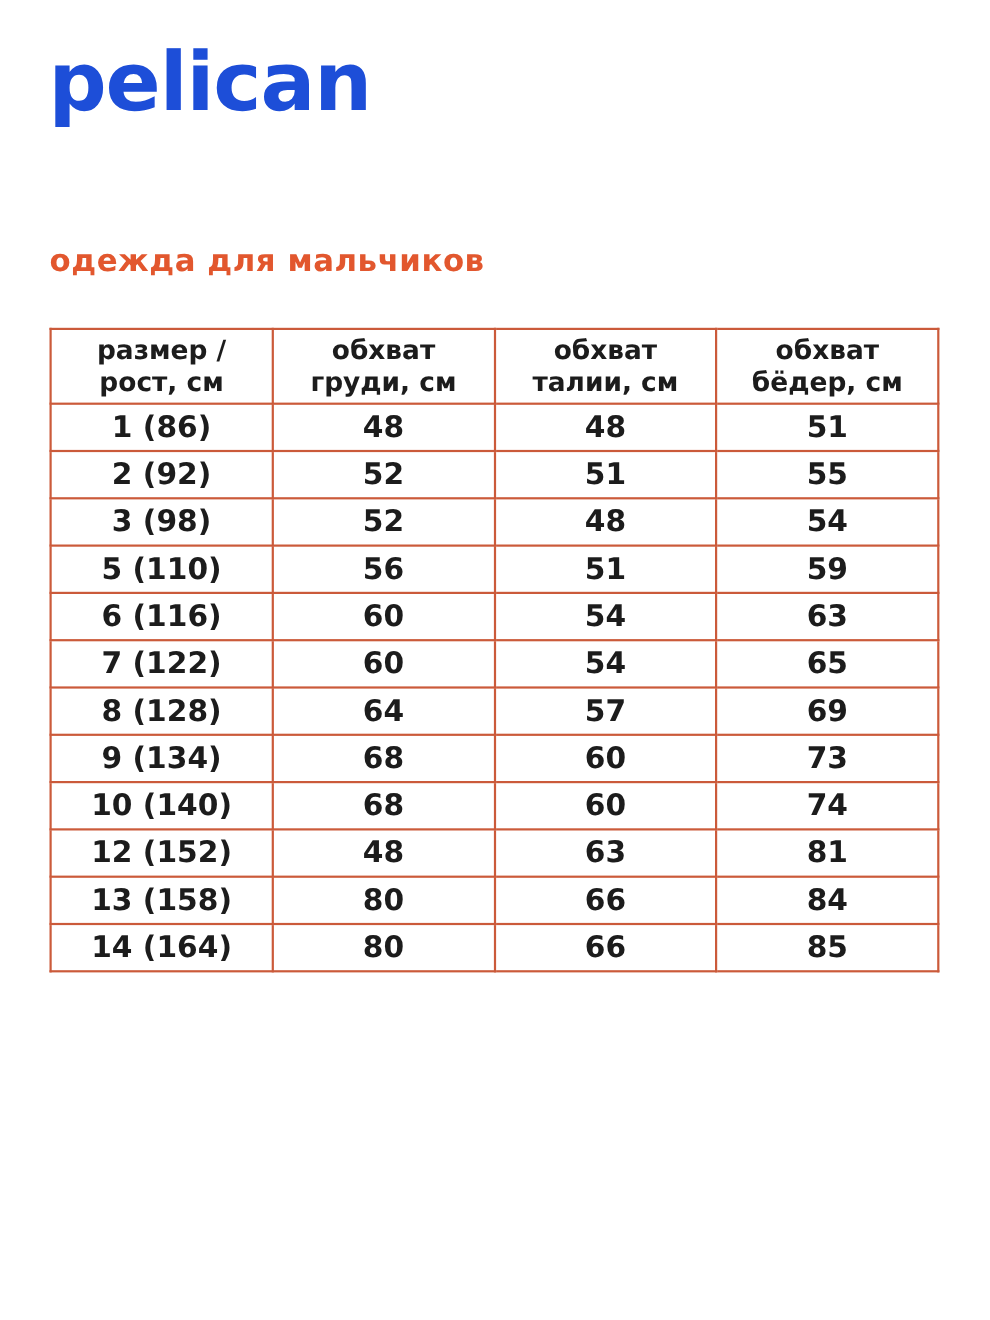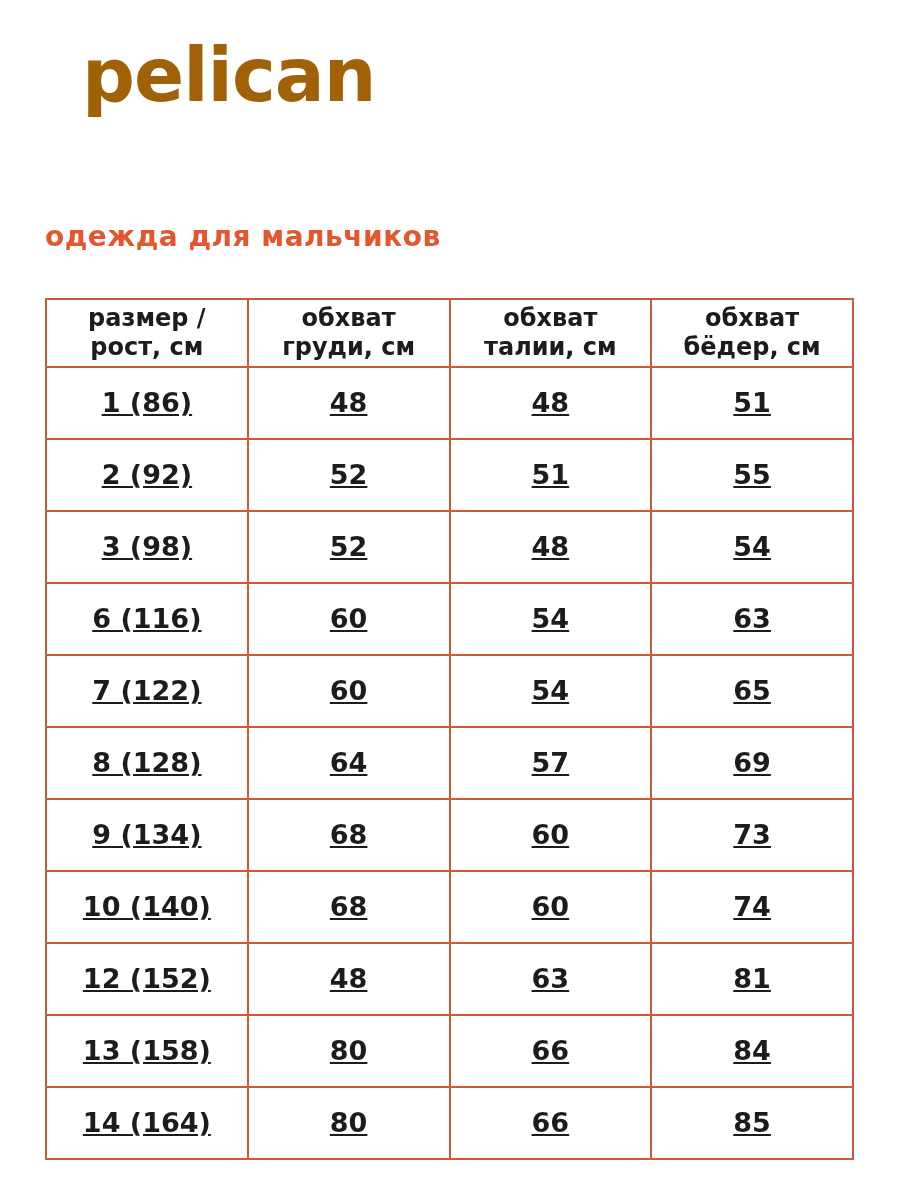--- a/index.html
+++ b/index.html
@@ -10,22 +10,21 @@
     position: relative;
     overflow: hidden;
   }
   .logo {
     position: absolute;
     left: 44px;
     top: 32px;
     font-size: 74px;
     font-weight: 800;
     letter-spacing: -1px;
-    color: #a16207;
-    margin-left: 38px;
+    color: #1d4ed8;
   }
   .section-title {
     position: absolute;
     left: 45px;
     top: 220px;
     font-size: 28px;
     font-weight: 800;
     letter-spacing: 0.5px;
     color: #E2572E;
   }
@@ -45,24 +44,23 @@
     background: #ffffff;
   }
   .size-table th {
     height: 65px;
     font-size: 24px;
     font-weight: 700;
     line-height: 1.2;
     padding: 4px 12px;
   }
   .size-table td {
-    height: 72px;
+    height: 43px;
     font-size: 27px;
     font-weight: 700;
-    text-decoration: underline;
   }
   .hdr-line { display: block; }
 </style>
 </head>
 <body>
 
 <div class="logo">pelican</div>
 
 <div class="section-title">одежда для мальчиков</div>
 
@@ -98,20 +96,26 @@
         <td>2 (92)</td>
         <td>52</td>
         <td>51</td>
         <td>55</td>
       </tr>
       <tr>
         <td>3 (98)</td>
         <td>52</td>
         <td>48</td>
         <td>54</td>
+      </tr>
+      <tr>
+        <td>5 (110)</td>
+        <td>56</td>
+        <td>51</td>
+        <td>59</td>
       </tr>
       <tr>
         <td>6 (116)</td>
         <td>60</td>
         <td>54</td>
         <td>63</td>
       </tr>
       <tr>
         <td>7 (122)</td>
         <td>60</td>

